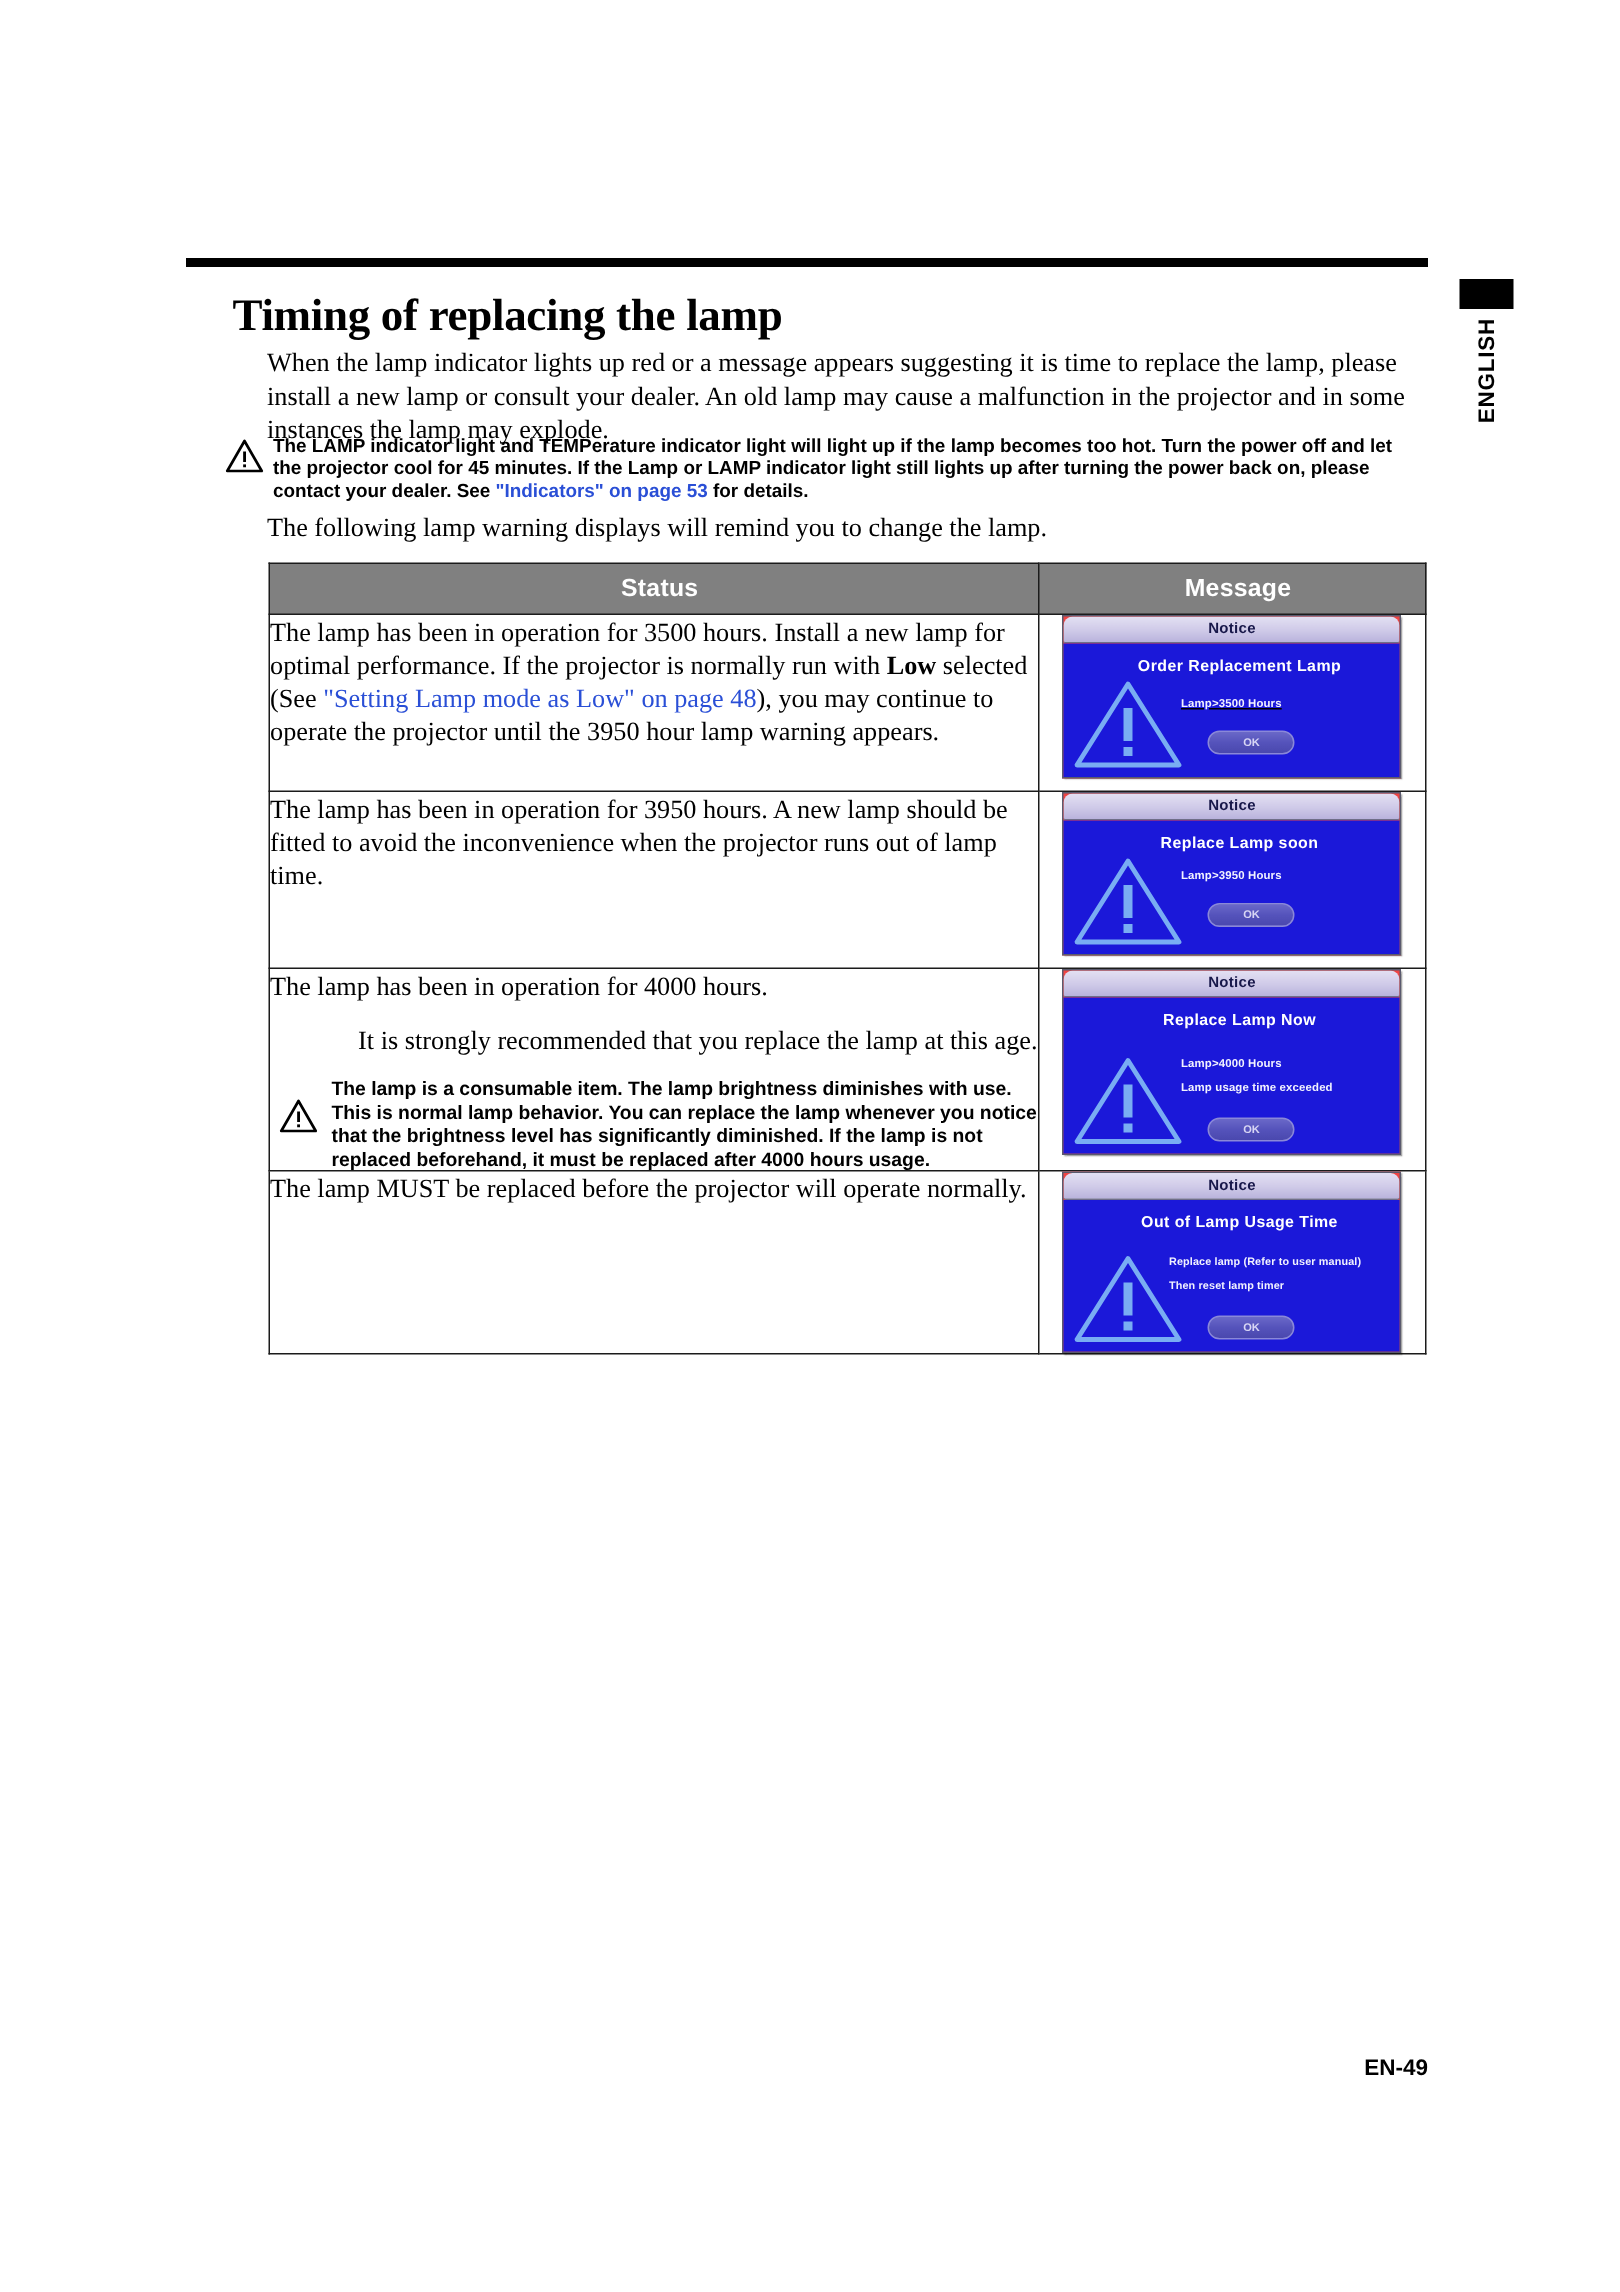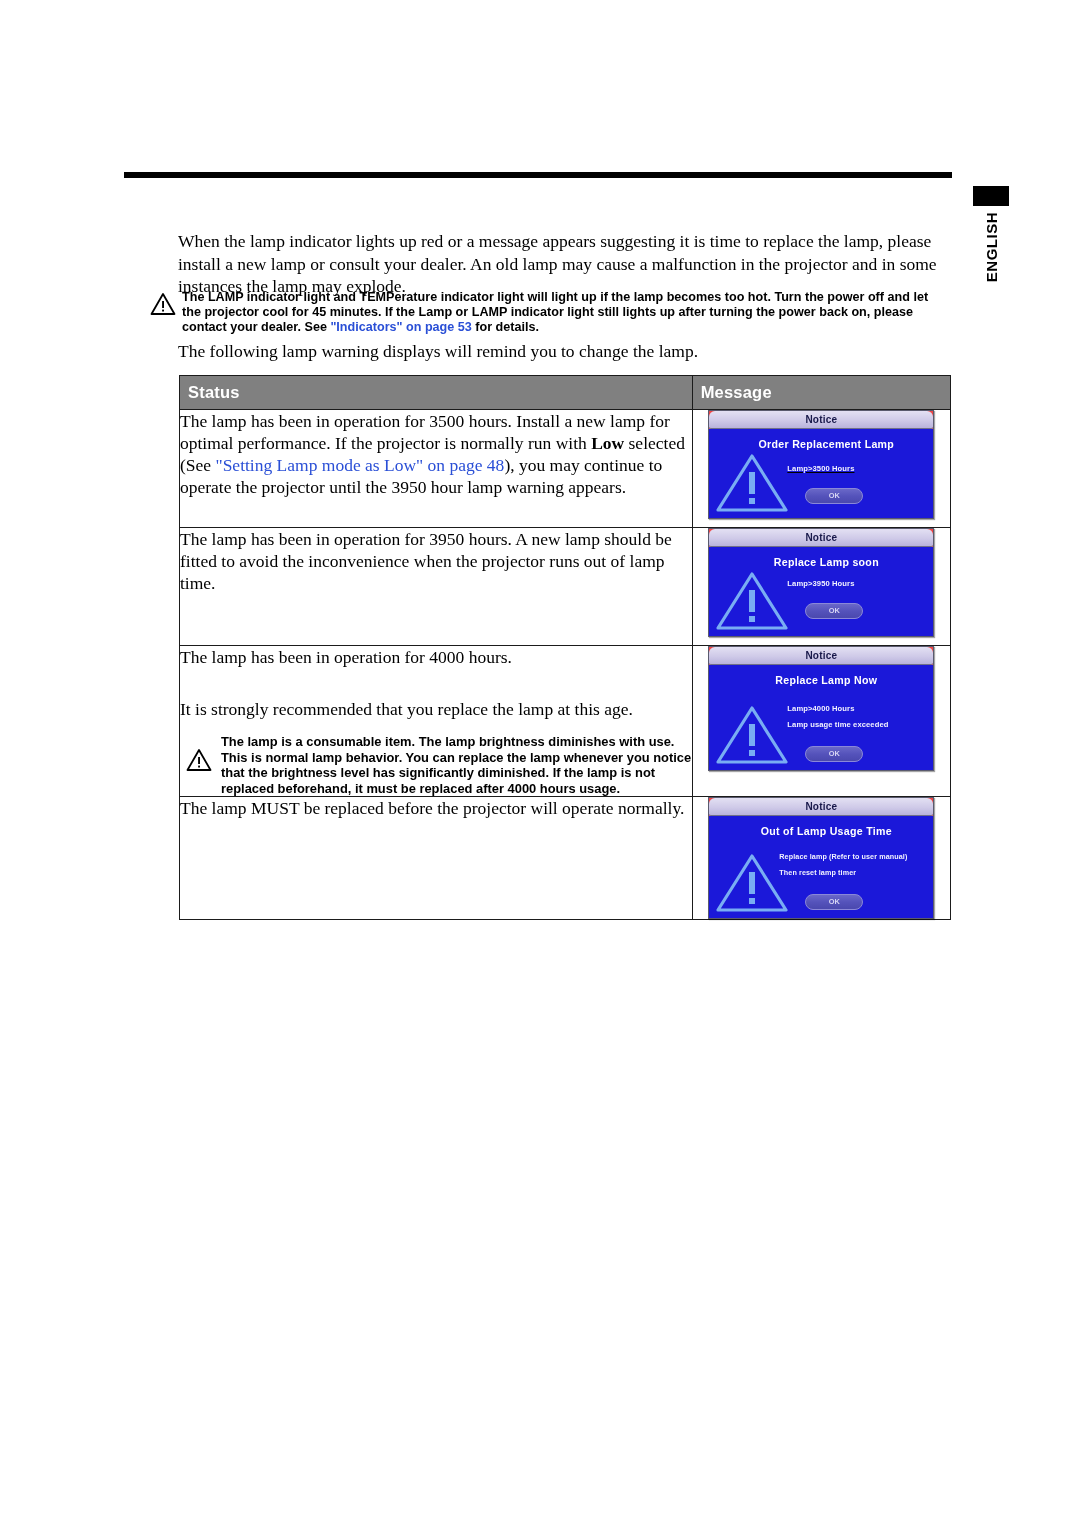--- a/index.html
+++ b/index.html
@@ -135,39 +135,40 @@
     border: 1.6px solid #1b1b1b;
     vertical-align: top;
     padding: 0;
   }
   .tbl thead th {
     background: #808080;
     color: #ffffff;
     font-family: "Liberation Sans", sans-serif;
     font-weight: bold;
     font-size: 16.5px;
-    text-align: left;
+    text-align: center;
     padding: 6px 0 7px 8px;
     height: 20px;
     vertical-align: middle;
     letter-spacing: 0.2px;
   }
   .col-status { width: 512px; }
   .col-message { width: 258px; }
 
   .status-cell {
     padding: 7px 10px 10px 9px;
     font-size: 17.5px;
     line-height: 22px;
   }
   .status-cell p {
     margin: 0 0 0 0;
   }
   .status-cell p + p {
-    margin-top: 30px;
+    margin-top: 14px;
+    text-align: right;
   }
   .msg-cell {
     padding: 10px 0 12px 0;
     text-align: center;
   }
 
   .row-h1 { height: 118px; }
   .row-h2 { height: 118px; }
   .row-h3 { height: 126px; }
   .row-h4 { height: 118px; }
@@ -302,20 +303,21 @@
 
 <div class="page">
 
   <div class="side-tab">
     <div class="side-tab-marker"></div>
     <span class="side-tab-label">ENGLISH</span>
   </div>
 
   <div class="top-rule"></div>
 
+  <div class="heading">Timing of replacing the lamp</div>
 
   <div class="intro">When the lamp indicator lights up red or a message appears suggesting it is time to replace the lamp, please install a new lamp or consult your dealer. An old lamp may cause a malfunction in the projector and in some instances the lamp may explode.</div>
 
   <div class="caution-top">
     <svg class="caution-icon" viewBox="0 0 26 24">
       <polygon points="13,2 24.5,22 1.5,22" fill="none" stroke="#000000" stroke-width="1.8" stroke-linejoin="round"></polygon>
       <rect x="12.1" y="9" width="1.9" height="7" fill="#000000"></rect>
       <rect x="12.1" y="17.6" width="1.9" height="1.9" fill="#000000"></rect>
     </svg>
     <div class="caution-text"><span>The LAMP indicator light and TEMPerature indicator light will light up if the lamp becomes too hot. Turn the power off and let the projector cool for 45 minutes. If the Lamp or LAMP indicator light still lights up after turning the power back on, please contact your dealer. See </span><span class="link">"Indicators" on page 53</span><span> for details.</span></div>
@@ -443,14 +445,15 @@
                 <span class="osd-ok">OK</span>
               </div>
             </div>
           </div>
         </td>
       </tr>
 
     </tbody>
   </table>
 
+  <div class="footer">EN-49</div>
 
 </div>
 
 </body></html>

